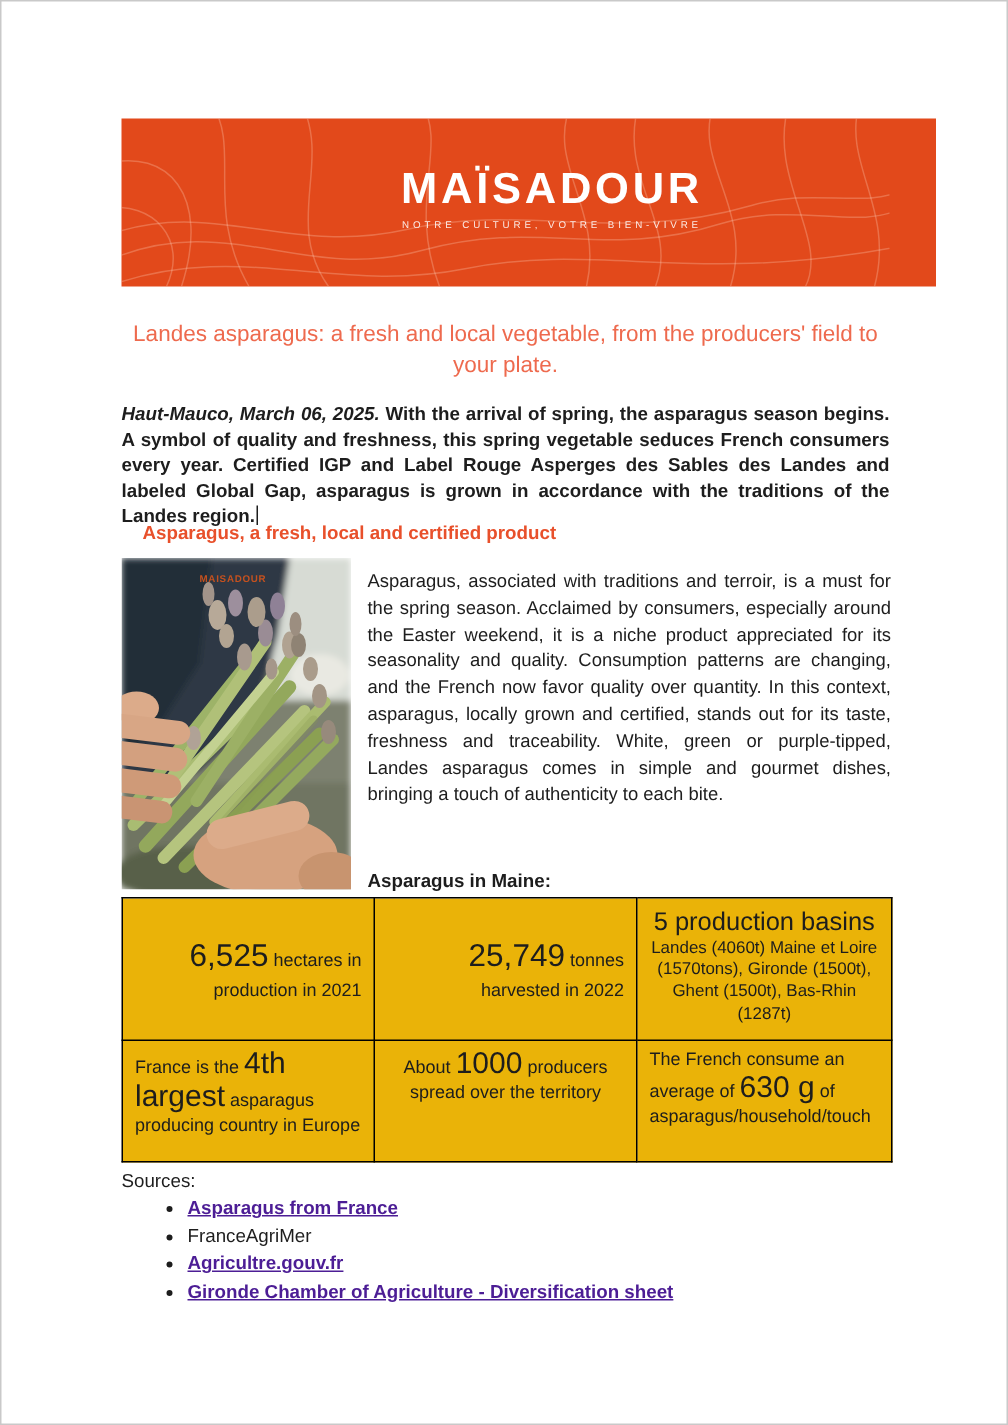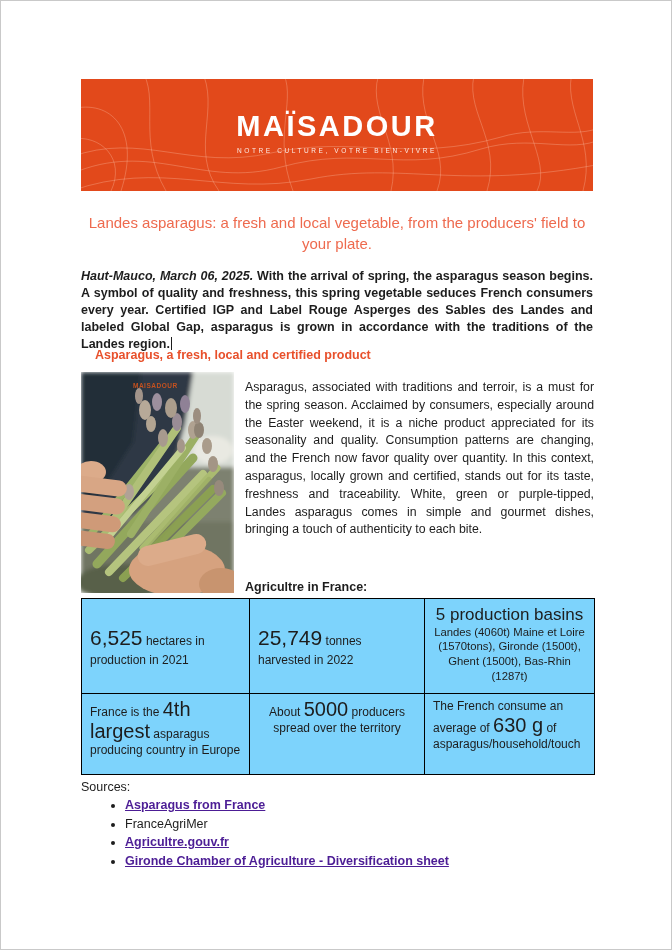--- a/index.html
+++ b/index.html
@@ -2,21 +2,21 @@
 <html><head>
 <meta charset="utf-8">
 <style>
   html,body{margin:0;padding:0;background:#ffffff;}
   body{font-family:"Liberation Sans",sans-serif;color:#1d1d1d;}
   .page{position:relative;width:672px;height:950px;background:#ffffff;
         border:1px solid #c9c9c9;box-sizing:border-box;overflow:hidden;}
 
   
   .banner{position:absolute;left:80px;top:78px;width:512px;height:112px;
-          background:#e2491b;overflow:hidden;}
+          background:#e2491b;overflow:hidden;padding-left:31px;}
   .banner svg.contours{position:absolute;left:0;top:0;}
   .logo-wrap{position:relative;text-align:center;padding-top:33px;}
   .logo{font-size:29px;font-weight:800;letter-spacing:2.5px;color:#ffffff;line-height:1;}
   .tagline{margin-top:6px;font-size:6.5px;letter-spacing:2.6px;color:rgba(255,255,255,0.88);}
 
   
   .doc-title{position:absolute;left:80px;top:211px;width:512px;text-align:center;
              color:#ee6a4e;font-size:15px;line-height:21px;}
 
   
@@ -34,23 +34,23 @@
   .photo{position:absolute;left:80px;top:371px;width:153px;height:221px;overflow:hidden;}
 
   
   .side-text{position:absolute;left:244px;top:378px;width:349px;text-align:justify;
              font-size:12.3px;line-height:17.8px;}
 
   
   .table-label{position:absolute;left:244px;top:579px;font-weight:bold;font-size:12.5px;}
   table.stats{position:absolute;left:80px;top:597px;width:513px;border-collapse:collapse;
               table-layout:fixed;}
-  table.stats td{border:1.5px solid #000;background:#7dd3fc;padding:4px 8px;
+  table.stats td{border:1.5px solid #000;background:#eab308;padding:4px 8px;
                  font-size:12px;line-height:1.35;}
-  td.c-mid{text-align:left;vertical-align:middle;}
+  td.c-mid{text-align:right;vertical-align:middle;}
   td.c-top{text-align:center;vertical-align:top;}
   td.l-top{text-align:left;vertical-align:top;}
   tr.r1 td{height:86px;}
   tr.r2 td{height:72px;}
   .big{font-size:21px;}
   .big-md{font-size:17px;display:block;line-height:1.15;margin-top:2px;}
   .big-in{font-size:20px;line-height:1.1;}
   .small-note{font-size:11.3px;line-height:1.3;display:block;}
 
   
@@ -159,21 +159,21 @@
         <rect x="-12" y="160" width="46" height="15" rx="7" fill="#c99473" transform="rotate(7 11 167)"></rect>
         <ellipse cx="96" cy="198" rx="48" ry="26" fill="#d6a27f"></ellipse>
         <rect x="56" y="168" width="70" height="20" rx="10" fill="#dcab8a" transform="rotate(-14 91 178)"></rect>
         <ellipse cx="140" cy="212" rx="22" ry="16" fill="#c8946f"></ellipse>
       </g>
     </svg>
   </div>
 
   <div class="side-text">Asparagus, associated with traditions and terroir, is a must for the spring season. Acclaimed by consumers, especially around the Easter weekend, it is a niche product appreciated for its seasonality and quality. Consumption patterns are changing, and the French now favor quality over quantity. In this context, asparagus, locally grown and certified, stands out for its taste, freshness and traceability. White, green or purple-tipped, Landes asparagus comes in simple and gourmet dishes, bringing a touch of authenticity to each bite.</div>
 
-  <div class="table-label">Agricultre in France:</div>
+  <div class="table-label">Asparagus in Maine:</div>
 
   <table class="stats">
     <colgroup>
         <col style="width:168px">
         <col style="width:175px">
         <col style="width:170px">
       </colgroup>
     <tbody>
         <tr class="r1">
       <td class="c-mid">
@@ -185,21 +185,21 @@
       <td class="c-top">
         <span class="big-md">5 production basins</span>
         <span class="small-note">Landes (4060t) Maine et Loire (1570tons), Gironde (1500t), Ghent (1500t), Bas-Rhin (1287t)</span>
       </td>
     </tr>
     <tr class="r2">
       <td class="l-top">
         <span>France is the </span><span class="big-in">4th largest</span><span> asparagus producing country in Europe</span>
       </td>
       <td class="c-top">
-        <span>About </span><span class="big-in">5000</span><span> producers spread over the territory</span>
+        <span>About </span><span class="big-in">1000</span><span> producers spread over the territory</span>
       </td>
       <td class="l-top">
         <span>The French consume an average of </span><span class="big-in">630 g</span><span> of asparagus/household/touch</span>
       </td>
     </tr>
   </tbody>
     </table>
 
   <div class="sources">
     <div>Sources:</div>

